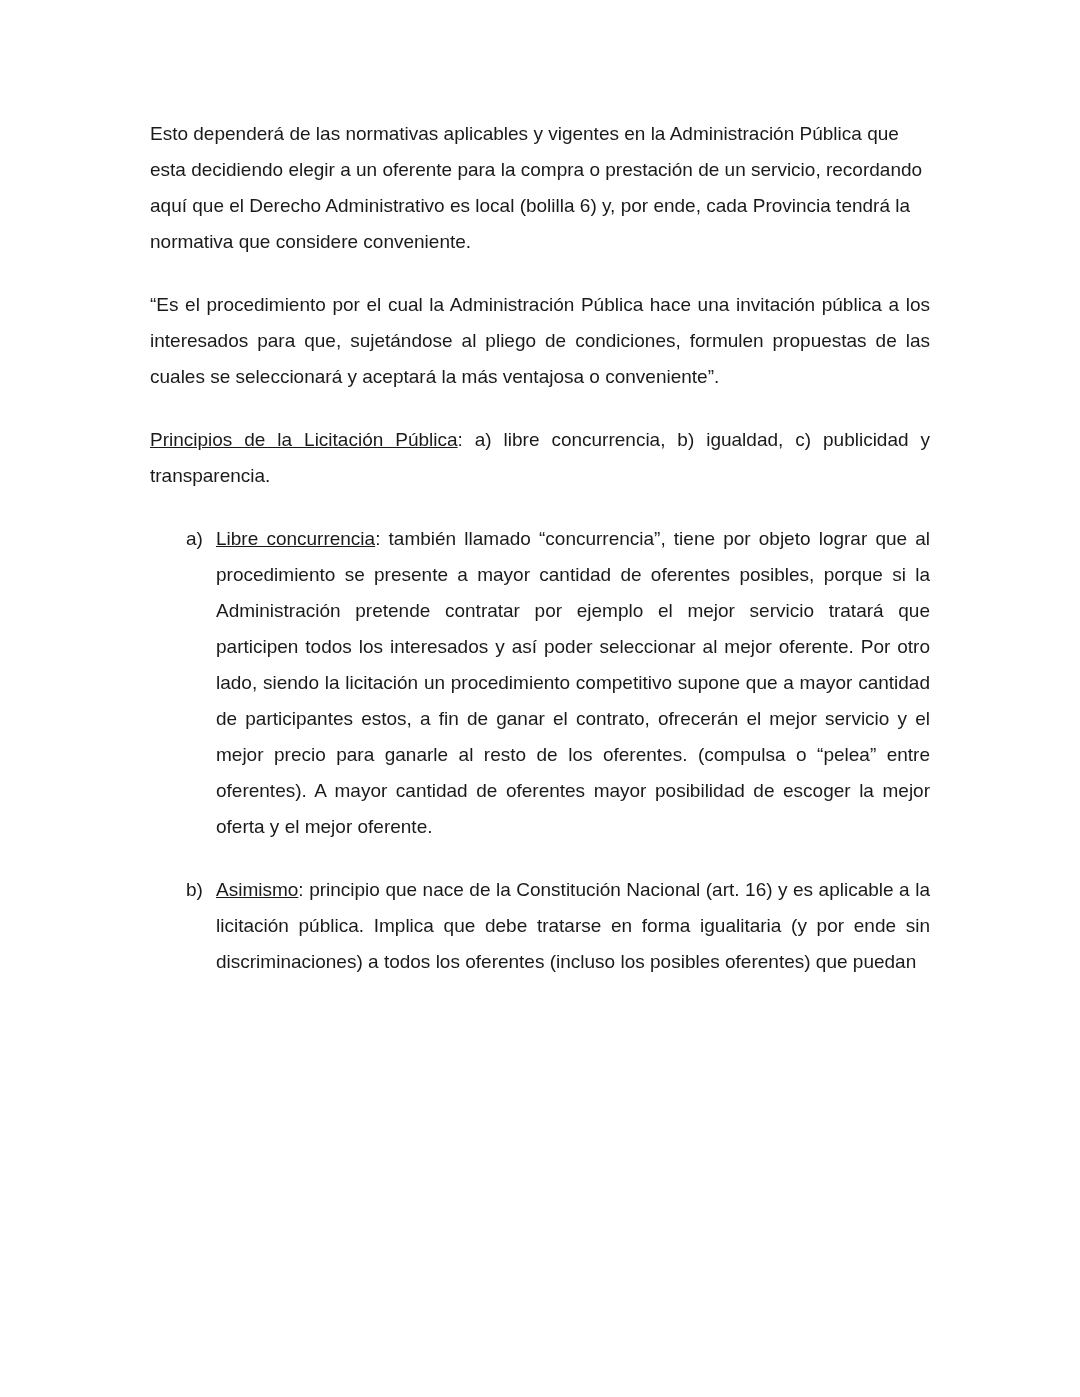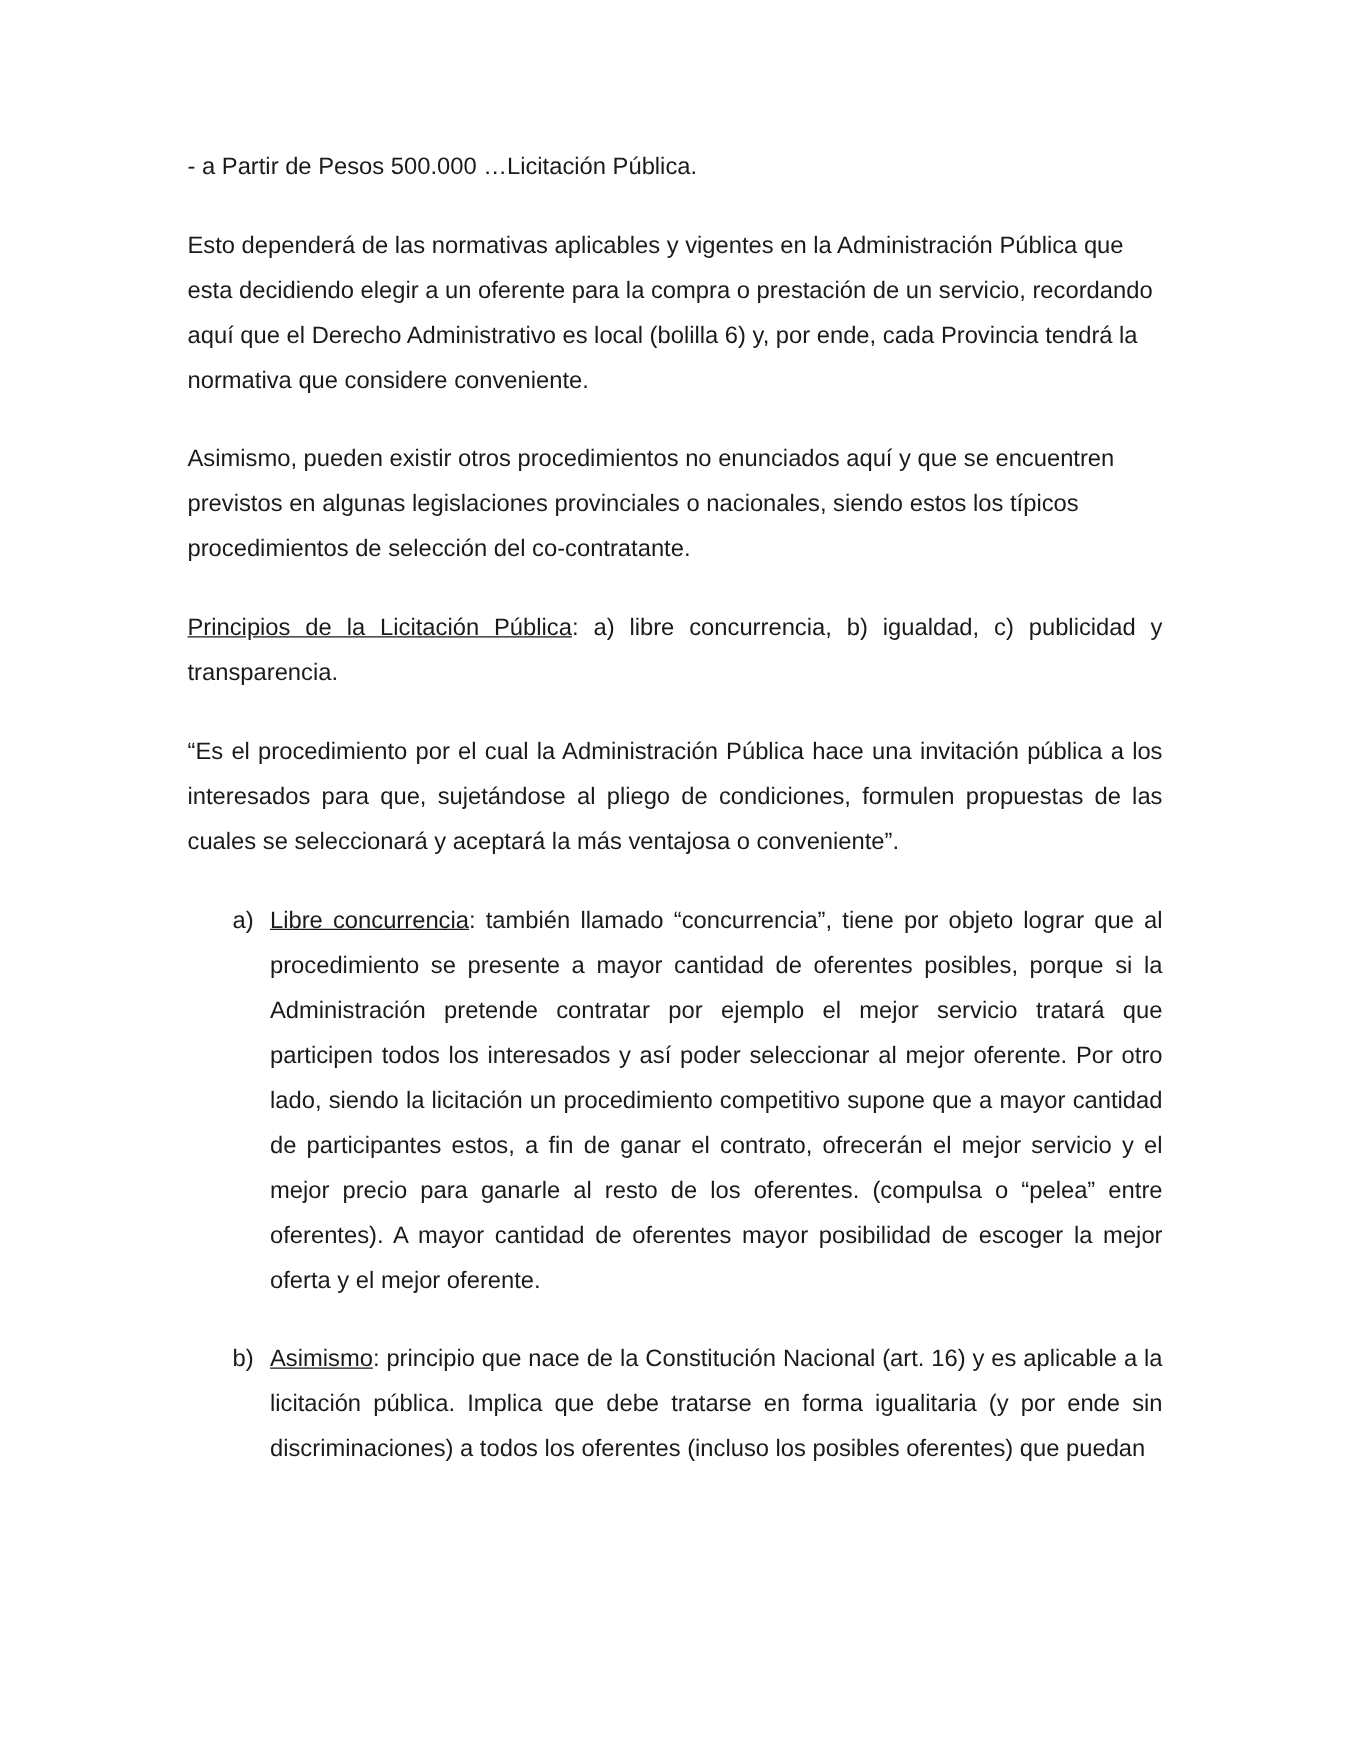--- a/index.html
+++ b/index.html
@@ -38,39 +38,33 @@
   .list-body {
     flex: 1;
     text-align: justify;
   }
 </style>
 </head>
 <body>
 
 <div class="page">
 
-  <p class="para">
-    <span>- a Partir de Pesos 500.000 …Licitación Pública.</span>
-  </p>
 
   <p class="para">
     <span>Esto dependerá de las normativas aplicables y vigentes en la Administración Pública que esta decidiendo elegir a un oferente para la compra o prestación de un servicio, recordando aquí que el Derecho Administrativo es local (bolilla 6) y, por ende, cada Provincia tendrá la normativa que considere conveniente.</span>
   </p>
 
-  <p class="para">
-    <span>Asimismo, pueden existir otros procedimientos no enunciados aquí y que se encuentren previstos en algunas legislaciones provinciales o nacionales, siendo estos los típicos procedimientos de selección del co-contratante.</span>
-  </p>
 
 
   <p class="para justify">
-    <span class="u">Principios de la Licitación Pública</span><span>: a) libre concurrencia, b) igualdad, c) publicidad y transparencia.</span>
+    <span>“Es el procedimiento por el cual la Administración Pública hace una invitación pública  a los interesados para que, sujetándose al pliego de condiciones, formulen propuestas de las cuales se seleccionará y aceptará la más ventajosa o conveniente”.</span>
   </p>
 
   <p class="para justify">
-    <span>“Es el procedimiento por el cual la Administración Pública hace una invitación pública  a los interesados para que, sujetándose al pliego de condiciones, formulen propuestas de las cuales se seleccionará y aceptará la más ventajosa o conveniente”.</span>
+    <span class="u">Principios de la Licitación Pública</span><span>: a) libre concurrencia, b) igualdad, c) publicidad y transparencia.</span>
   </p>
 
   <div class="list-item">
     <span class="list-marker">a)</span>
     <div class="list-body">
       <span class="u">Libre concurrencia</span><span>: también llamado “concurrencia”, tiene por objeto lograr que al procedimiento se presente a mayor cantidad de oferentes posibles, porque si la Administración pretende contratar por ejemplo el mejor servicio tratará que participen todos los interesados y así poder seleccionar al mejor oferente. Por otro lado, siendo la licitación un procedimiento competitivo supone que a mayor cantidad de participantes estos, a fin de ganar el contrato, ofrecerán el mejor servicio y el mejor precio para ganarle al resto de los oferentes. (compulsa o “pelea” entre oferentes). A mayor cantidad de oferentes mayor posibilidad de escoger la mejor oferta y el mejor oferente.</span>
     </div>
   </div>
 
   <div class="list-item">

